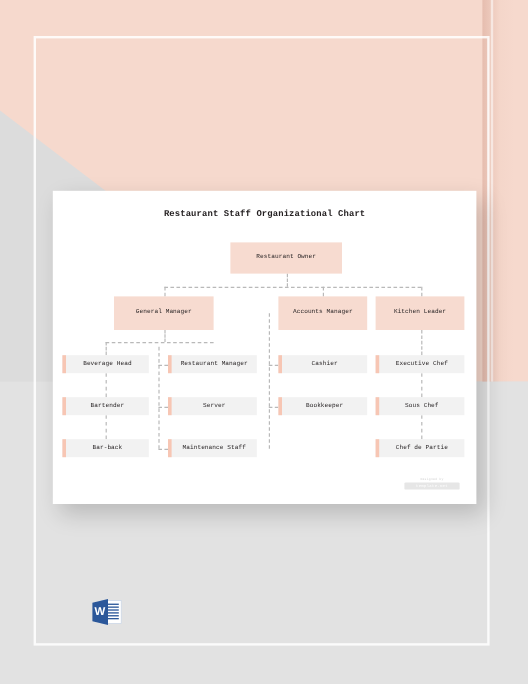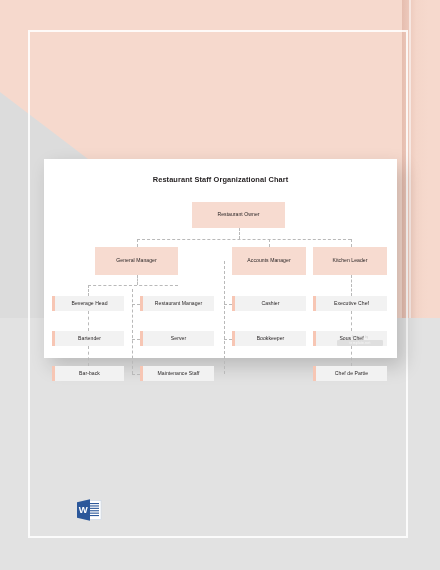--- a/index.html
+++ b/index.html
@@ -81,23 +81,24 @@
     box-sizing: border-box;
     pointer-events: none;
   }
 
   
   #doc-card {
     position: absolute;
     left: 44px;
     top: 159px;
     width: 353px;
-    height: 199px;
+    height: 261px;
     background: #ffffff;
     box-shadow: 6px 8px 18px rgba(0,0,0,.18);
+    font-family: Liberation Mono, monospace;
   }
 
   .doc-title {
     position: absolute;
     left: 0;
     top: 16px;
     width: 353px;
     text-align: center;
     font-size: 7.4px;
     font-weight: bold;

